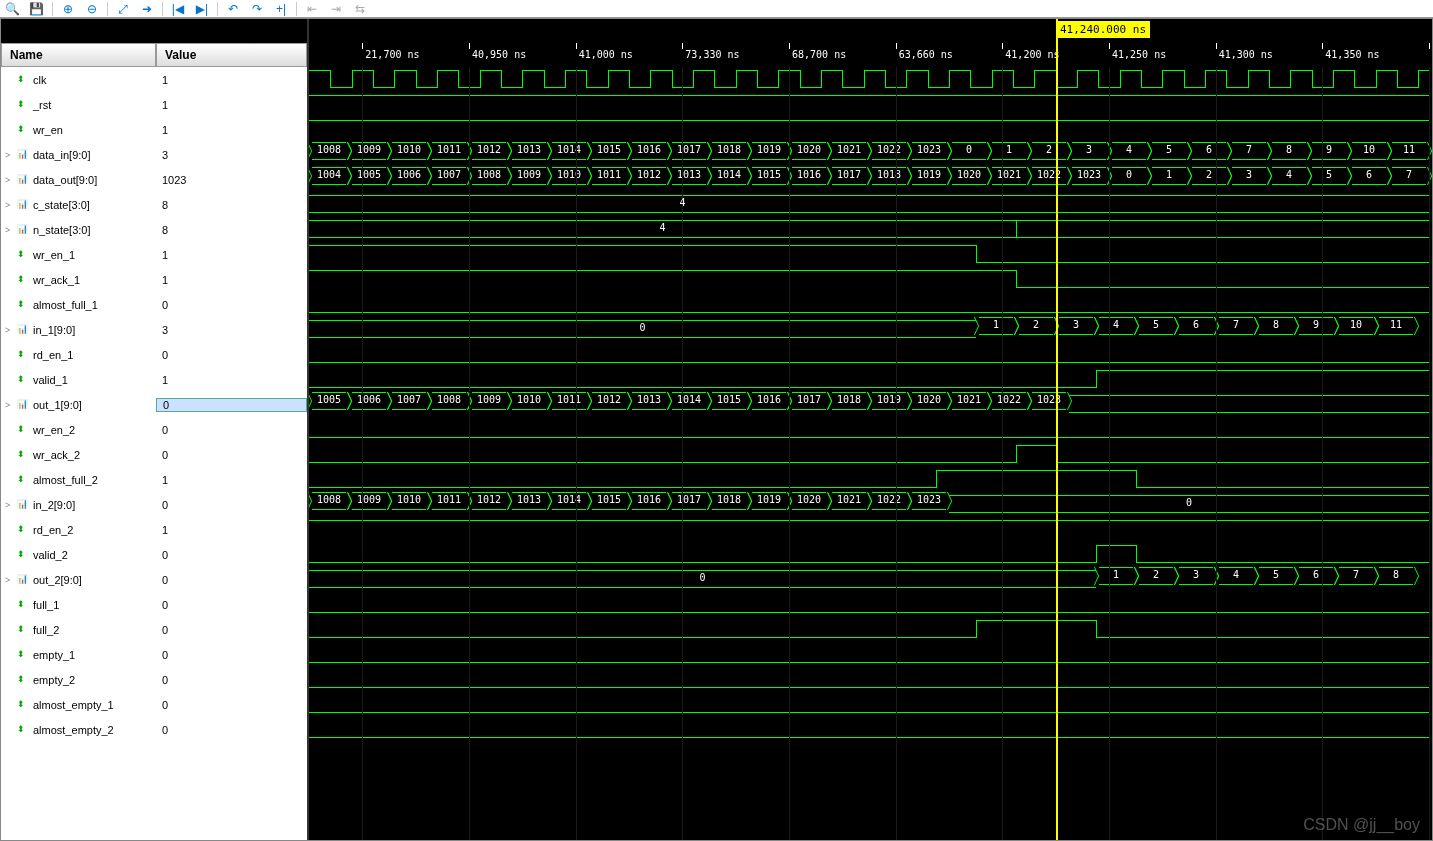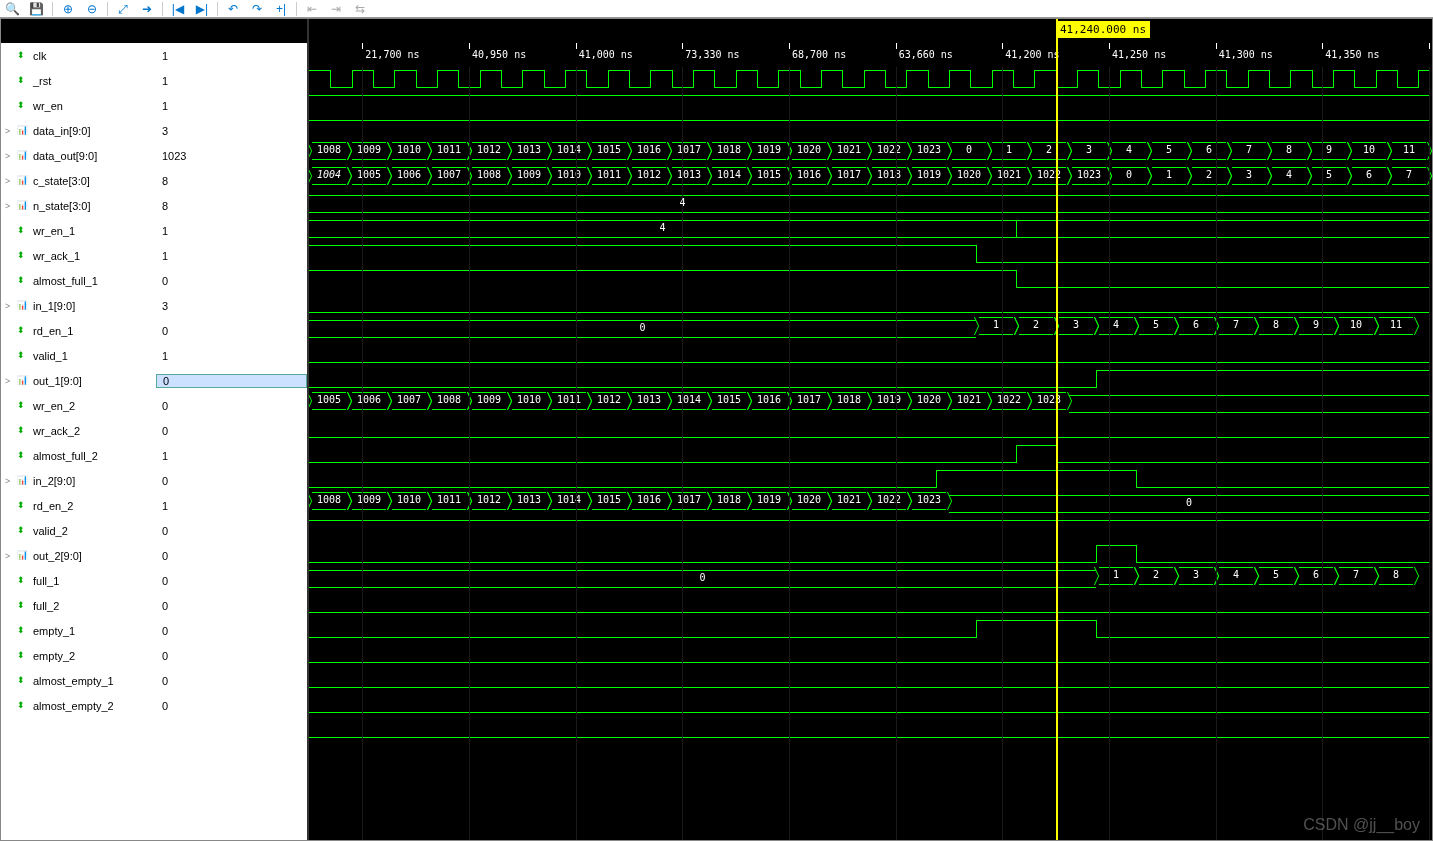--- a/index.html
+++ b/index.html
@@ -78,20 +78,24 @@
   <span class="icon">+|</span>
   <span class="sep"></span>
   <span class="icon" style="color:#aaa">⇤</span>
   <span class="icon" style="color:#aaa">⇥</span>
   <span class="icon" style="color:#aaa">⇆</span>
 </div>
 
 <div class="main">
   <div class="left-panel">
     <div class="black-bar"></div>
+    <div class="headers">
+      <div class="name-col">Name</div>
+      <div class="value-col">Value</div>
+    </div>
     <div class="signal-list" id="signal-list">
         <div class="signal-row">
           <div class="name-cell">
             <span class="expand"> </span>
             <span class="sig-icon i-scalar">⬍</span>
             <span>clk</span>
           </div>
           <div class="value-cell">1</div>
         </div>
         <div class="signal-row">
@@ -595,21 +599,21 @@
             <div class="xr"></div>
             <div class="hex-txt">10</div>
           </div>
           <div class="hex-cell" style="width: 40px; position: absolute; left: 1080px;">
             <div class="xl"></div>
             <div class="xr"></div>
             <div class="hex-txt">11</div>
           </div>
         </div>
         <div class="wave-row">
-          <div class="hex-cell" style="width: 40px; position: absolute; left: 0px; font-style: italic;">
+          <div class="hex-cell" style="width: 40px; position: absolute; left: 0px;">
             <div class="xl"></div>
             <div class="xr"></div>
             <div class="hex-txt">1004</div>
           </div>
           <div class="hex-cell" style="width: 40px; position: absolute; left: 40px;">
             <div class="xl"></div>
             <div class="xr"></div>
             <div class="hex-txt">1005</div>
           </div>
           <div class="hex-cell" style="width: 40px; position: absolute; left: 80px;">

